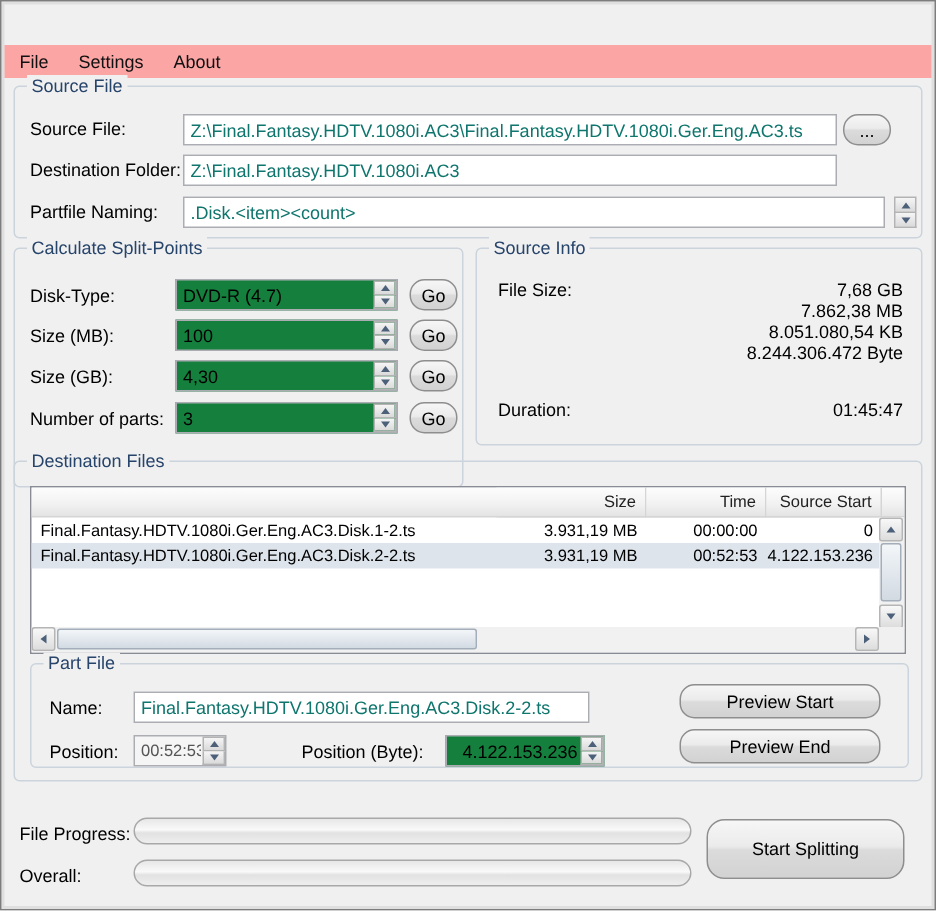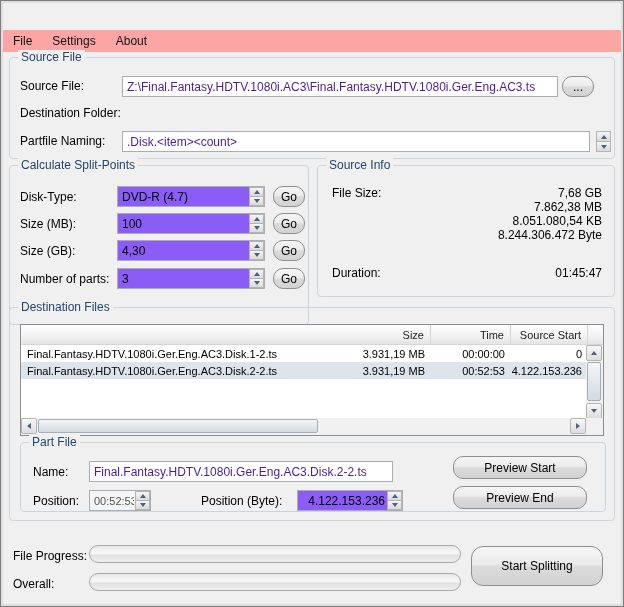--- a/index.html
+++ b/index.html
@@ -49,23 +49,23 @@
   .menubar { position:absolute; top:29px; left:2px; right:2px; height:22px; background:#fca5a5; display:flex; align-items:center; }
   .menu-item { padding:3px 10px; color:#111; }
   
   .gb { position:absolute; border:1px solid #cbd4dd; border-radius:4px; }
   .gb-title { position:absolute; top:-8px; left:8px; padding:0 3px; background:#f0f0f0; color:#27446b; white-space:nowrap;text-align:center; }
   .lbl { position:absolute; white-space:nowrap; color:#000; }
   .rlbl { position:absolute; white-space:nowrap; color:#000; text-align:right; }
   
   input.tb {
     position:absolute; border:1px solid #abadb3; background:#fff;
-    font:12px "Liberation Sans", sans-serif; padding:0 4px; color:#4c1d95; outline:none;
-  }
-  .spinbox { position:absolute; background:#8b5cf6; border:1px solid #abadb3; }
+    font:12px "Liberation Sans", sans-serif; padding:0 4px; color:#0f766e; outline:none;
+  }
+  .spinbox { position:absolute; background:#15803d; border:1px solid #abadb3; }
   .spinbox .val {
     position:absolute; left:4px; top:0; bottom:0; right:16px;
     display:flex; align-items:center; white-space:nowrap; overflow:hidden;
   }
   .spinbox .val.right { justify-content:flex-end; }
   .spinbox .val.dim { color:#555; font-size:11px; }
   .spinbox.dim { background:#f5f5f5; }
   .spinner { position:absolute; top:0; bottom:0; right:0; width:15px; display:flex; flex-direction:column; }
   .spinner.standalone { position:absolute; border:none; }
   .sbtn {
@@ -135,20 +135,21 @@
   </div>
 
   <div class="gb" style="left:8px; top:56px; width:606px; height:102px;">
     <span class="gb-title">Source File</span>
 
     <span class="lbl" style="left:10px; top:21px;">Source File:</span>
     <input class="tb" type="text" style="left: 112px; top: 18px; width: 436px; height: 21px;" value="Z:\Final.Fantasy.HDTV.1080i.AC3\Final.Fantasy.HDTV.1080i.Ger.Eng.AC3.ts">
     <div class="btn" style="left:552px; top:18px; width:32px; height:21px;">...</div>
 
     <span class="lbl" style="left:10px; top:48px;">Destination Folder:</span>
+    <input class="tb" type="text" style="left: 112px; top: 45px; width: 436px; height: 21px;" value="Z:\Final.Fantasy.HDTV.1080i.AC3">
 
     <span class="lbl" style="left:10px; top:76px;">Partfile Naming:</span>
     <input class="tb" type="text" style="left: 112px; top: 73px; width: 468px; height: 21px;" value=".Disk.&lt;item&gt;&lt;count&gt;">
     <div class="spinner standalone" style="left:586px; top:73px; width:15px; height:21px;">
       <div class="sbtn">
           <span class="tri-up"></span>
         </div>
       <div class="sbtn">
           <span class="tri-down"></span>
         </div>

